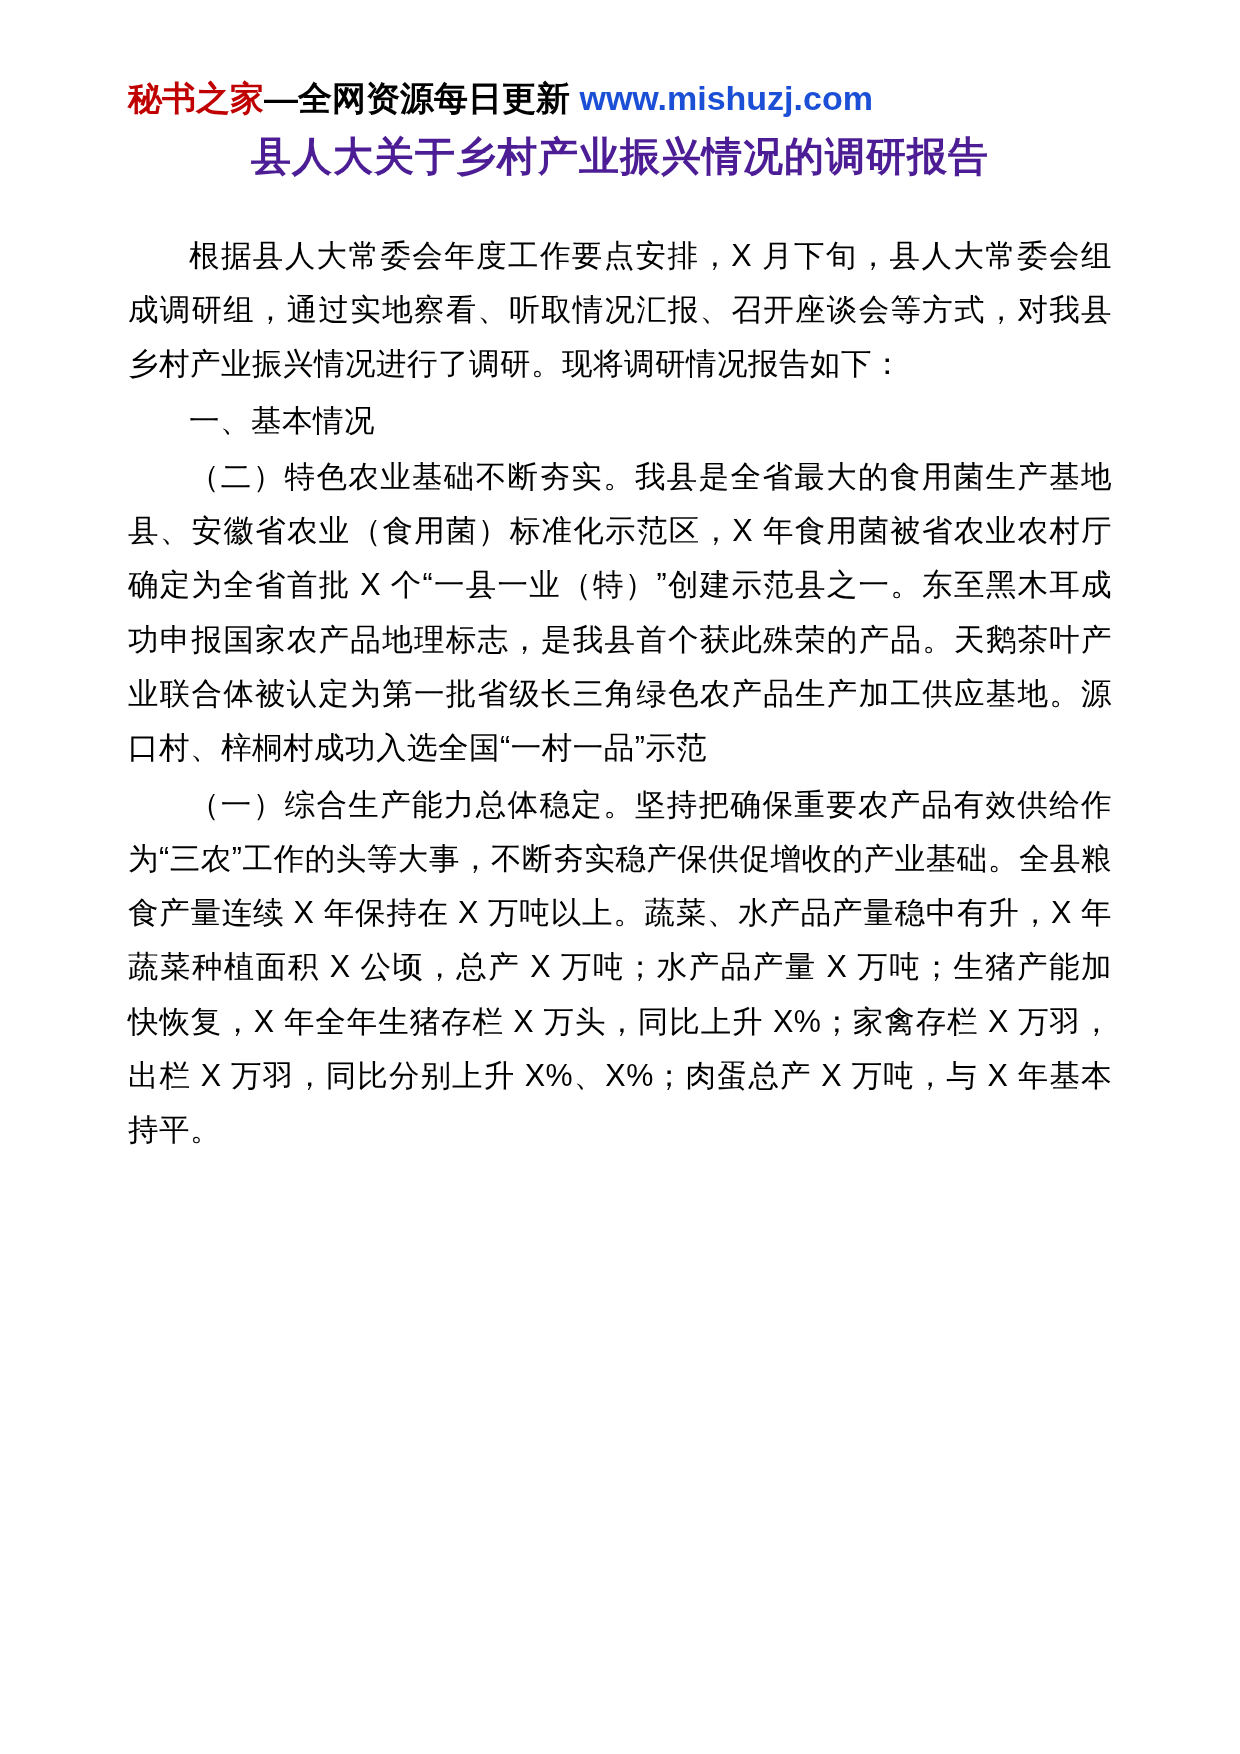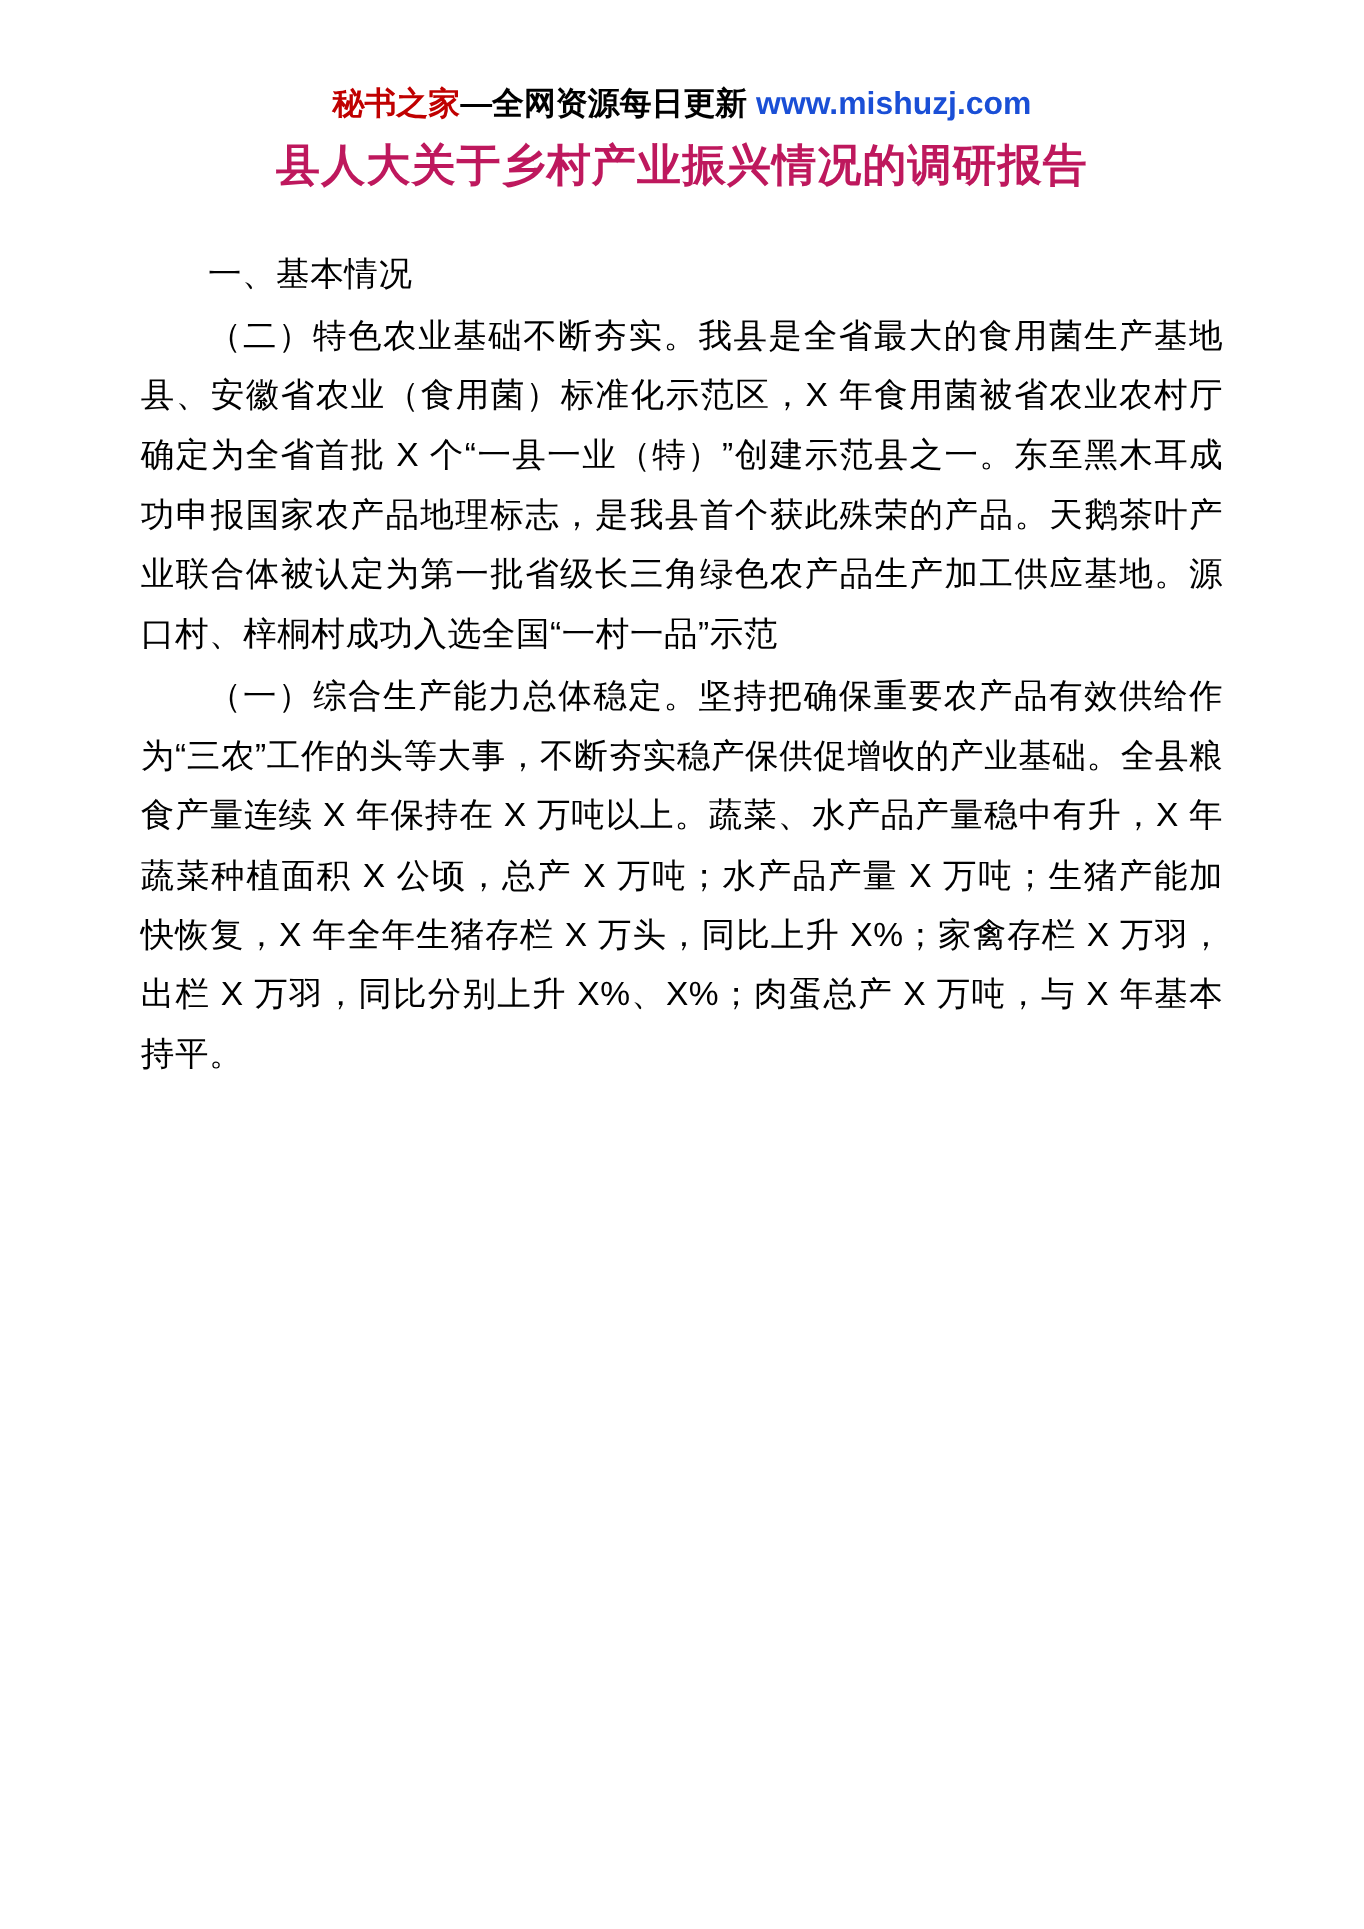--- a/index.html
+++ b/index.html
@@ -16,22 +16,22 @@
   }
   .page {
     width: 1240px;
     height: 1754px;
     box-sizing: border-box;
     padding: 78px 128px 0 128px;
     position: relative;
     overflow: hidden;
   }
   .watermark {
-    text-align: center;
-    font-size: 29px;
+    text-align: left;
+    font-size: 34px;
     line-height: 1.2;
     white-space: nowrap;
     margin-bottom: 9px;
     font-family: "Liberation Sans", "DejaVu Sans", sans-serif;
     font-weight: 700;
   }
   .watermark .brand {
     color: #c00000;
   }
   .watermark .dash {
@@ -47,21 +47,21 @@
     font-weight: 700;
     font-family: "Liberation Sans", "DejaVu Sans", sans-serif;
   }
   .doc-title {
     text-align: center;
     font-size: 40px;
     font-weight: 700;
     letter-spacing: 1px;
     margin: 10px 0 44px 0;
     font-family: "Liberation Sans", "DejaVu Sans", sans-serif;
-    color: #be185d;
+    color: #4c1d95;
   }
   .body-text p {
     font-size: 30.5px;
     line-height: 1.78;
     margin: 0 0 2px 0;
     text-align: justify;
     text-justify: inter-ideograph;
     text-indent: 2em;
     font-family: "Liberation Sans", "DejaVu Sans", sans-serif;
     font-weight: 400;
@@ -77,18 +77,19 @@
 
 <div class="page">
 
   <div class="watermark">
     <span class="brand">秘书之家</span><span class="dash">—</span><span class="tagline">全网资源每日更新</span> <span class="url">www.mishuzj.com</span>
   </div>
 
   <h1 class="doc-title">县人大关于乡村产业振兴情况的调研报告</h1>
 
   <div class="body-text">
+    <p>根据县人大常委会年度工作要点安排，X 月下旬，县人大常委会组成调研组，通过实地察看、听取情况汇报、召开座谈会等方式，对我县乡村产业振兴情况进行了调研。现将调研情况报告如下：</p>
     <p class="heading">一、基本情况</p>
     <p>（二）特色农业基础不断夯实。我县是全省最大的食用菌生产基地县、安徽省农业（食用菌）标准化示范区，X 年食用菌被省农业农村厅确定为全省首批 X 个“一县一业（特）”创建示范县之一。东至黑木耳成功申报国家农产品地理标志，是我县首个获此殊荣的产品。天鹅茶叶产业联合体被认定为第一批省级长三角绿色农产品生产加工供应基地。源口村、梓桐村成功入选全国“一村一品”示范</p>
     <p>（一）综合生产能力总体稳定。坚持把确保重要农产品有效供给作为“三农”工作的头等大事，不断夯实稳产保供促增收的产业基础。全县粮食产量连续 X 年保持在 X 万吨以上。蔬菜、水产品产量稳中有升，X 年蔬菜种植面积 X 公顷，总产 X 万吨；水产品产量 X 万吨；生猪产能加快恢复，X 年全年生猪存栏 X 万头，同比上升 X%；家禽存栏 X 万羽，出栏 X 万羽，同比分别上升 X%、X%；肉蛋总产 X 万吨，与 X 年基本持平。</p>
   </div>
 
 </div>
 
 </body></html>

